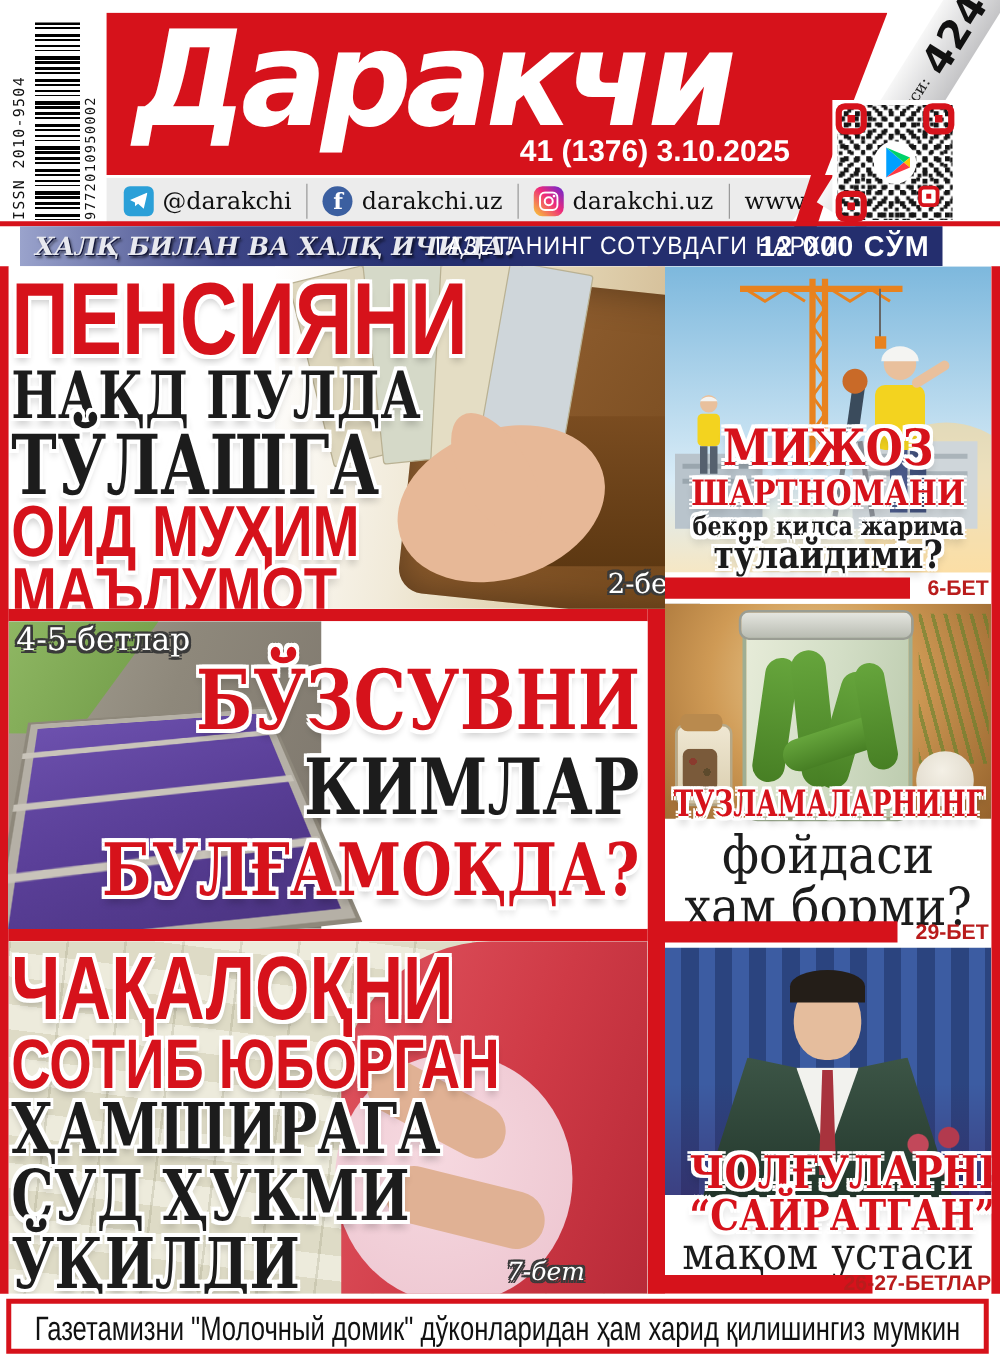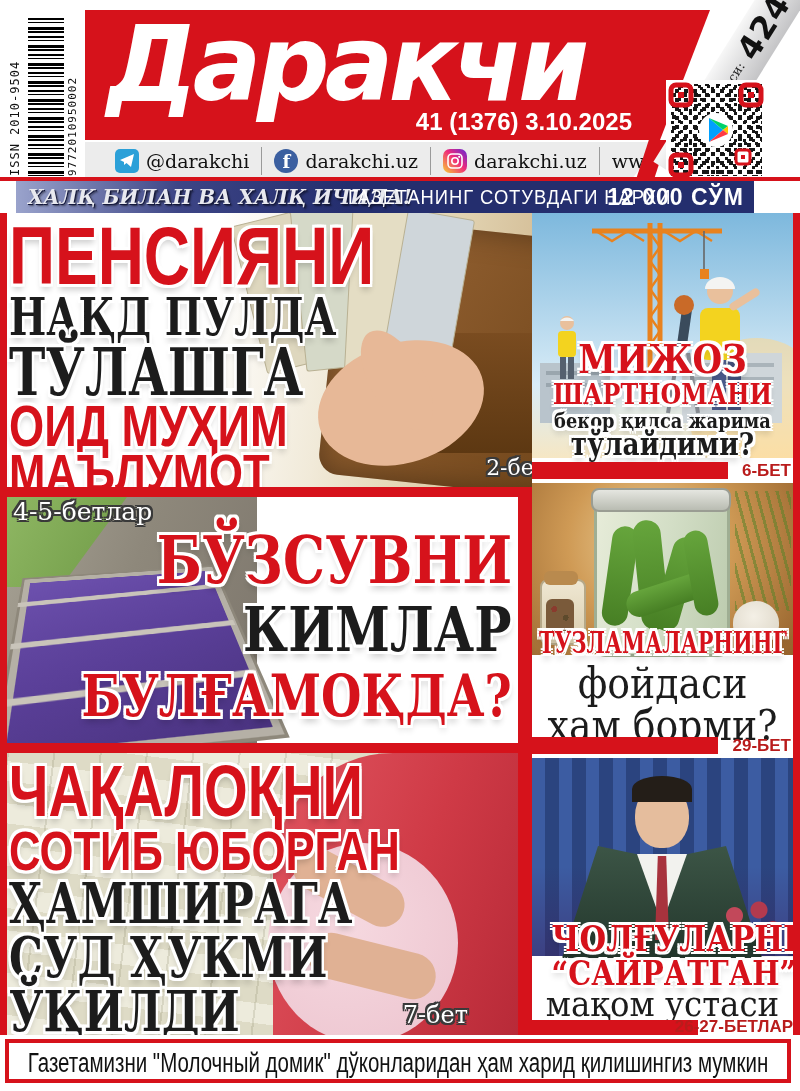--- a/index.html
+++ b/index.html
@@ -20,21 +20,21 @@
 
   #masthead{left:85px;top:10px;width:625px;height:130px;background:#d6121b;
             clip-path:polygon(0 0,100% 0,92% 100%,0 100%);text-decoration:underline;}
   #logo{left:22px;top:-4px;font-family:"DejaVu Sans",sans-serif;
         font-weight:bold;font-style:italic;font-size:106px;line-height:1.1;
         color:#fff;letter-spacing:-5px;transform:scaleX(.96);transform-origin:left;}
   #issue-info{right:78px;bottom:4px;color:#fff;font-weight:bold;font-size:24px;}
 
   #social-bar{left:85px;top:142px;width:575px;height:38px;background:#ececec;
               clip-path:polygon(0 0,100% 0,95% 100%,0 100%);
-              display:flex;align-items:center;padding-left:18px;box-sizing:border-box;}
+              display:flex;align-items:center;padding-left:2px;box-sizing:border-box;}
   #social-slash{left:642px;top:140px;width:18px;height:42px;background:#d6121b;
                 transform:skewX(-18deg);}
   .soc-item{display:flex;align-items:center;gap:7px;padding:0 12px;height:28px;
             border-right:1px solid #9a9a9a;font-family:"DejaVu Serif",serif;
             font-size:19px;color:#111;}
   .soc-item:last-child{border-right:none;}
   .soc-icon{width:24px;height:24px;display:inline-flex;align-items:center;
             justify-content:center;flex:0 0 auto;}
   #tg-icon{background:#2ba0d8;border-radius:5px;}
   #fb-icon{background:#3b5fa0;border-radius:50%;color:#fff;
@@ -322,21 +322,21 @@
       <div class="person-red"></div>
       <div class="baby-blanket"></div>
       <div class="baby-hand" style="left:282px;top:112px;width:120px;height:44px;transform:rotate(28deg);"></div>
       <div class="baby-hand" style="left:300px;top:190px;width:130px;height:46px;transform:rotate(14deg);"></div>
     </div>
     <div class="hl cond red ow sxl" style="left:2px;top:2px;font-size:72px;">ЧАҚАЛОҚНИ</div>
     <div class="hl cond red ow sxl" style="left:2px;top:70px;font-size:56px;">СОТИБ ЮБОРГАН</div>
     <div class="hl slab blk ow" style="left:2px;top:122px;font-size:56px;transform:scaleX(.76);transform-origin:left top;white-space:nowrap;">ҲАМШИРАГА</div>
     <div class="hl slab blk ow" style="left:2px;top:176px;font-size:56px;transform:scaleX(.76);transform-origin:left top;white-space:nowrap;">СУД ҲУКМИ</div>
     <div class="hl slab blk ow" style="left:2px;top:230px;font-size:56px;transform:scaleX(.76);transform-origin:left top;white-space:nowrap;">ЎҚИЛДИ</div>
-    <div class="hl serif od" style="right:50px;bottom:8px;font-size:24px;">7-бет</div>
+    <div class="hl serif od" style="right:50px;bottom:8px;font-size:20px;font-style:italic;">7-бет</div>
   </div>
 
   <div class="abs article" id="art-client">
     <div class="abs" id="client-photo">
       <svg width="261" height="245" viewBox="0 0 261 245">
         <defs>
           <linearGradient id="sky" x1="0" y1="0" x2="0" y2="1">
             <stop offset="0" stop-color="#7db8dd"></stop>
               <stop offset=".7" stop-color="#d9ecf7"></stop>
               <stop offset="1" stop-color="#f6e7c4"></stop>

